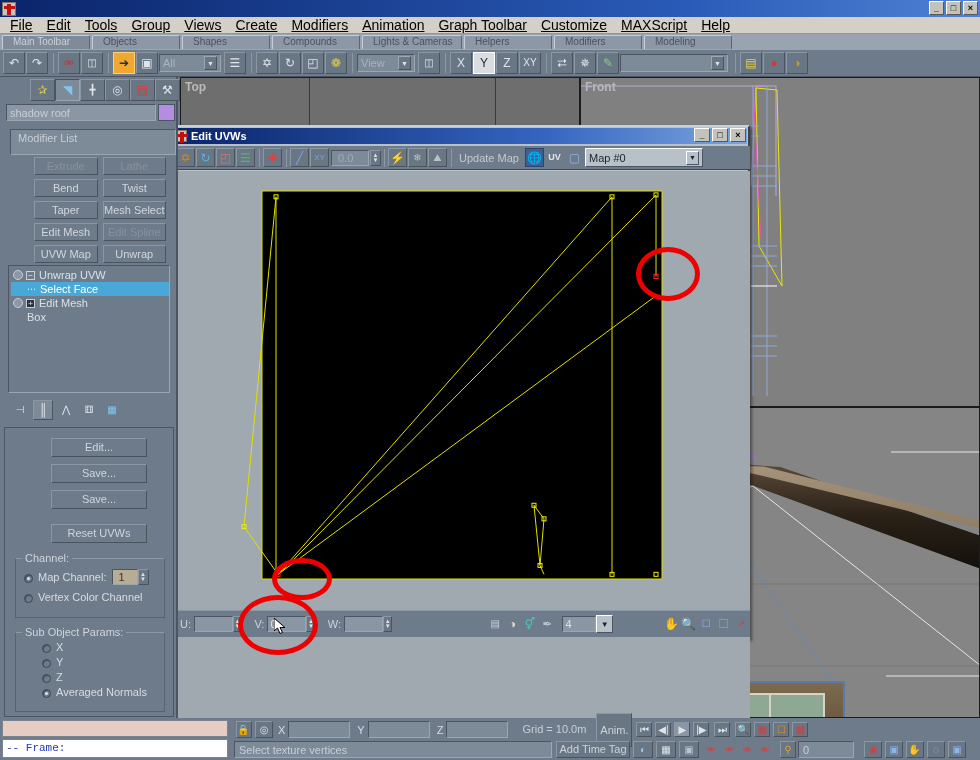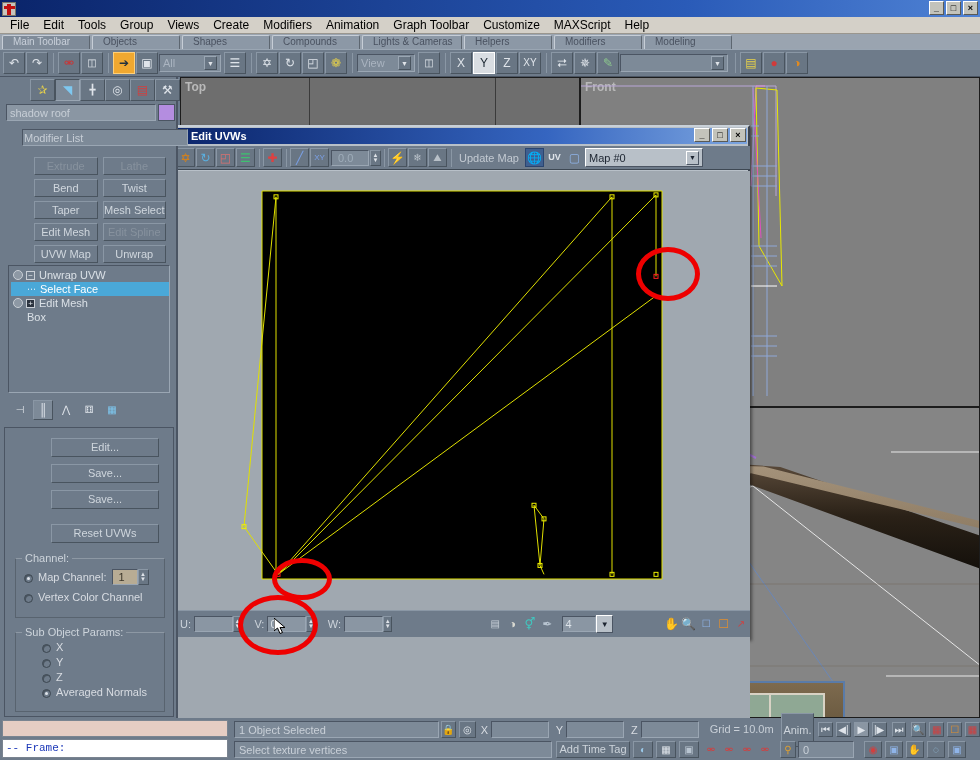--- a/index.html
+++ b/index.html
@@ -36,21 +36,21 @@
     color:#000; font-size:9px; line-height:12px; text-align:center;
     font-family:"Liberation Sans", sans-serif;
   }
 
   
   .menubar {
     position:absolute; left:0; top:17px; width:980px; height:17px;
     background:#d4d0c8; display:flex; align-items:center; padding-left:3px;
     border-bottom:1px solid #9a968e;
   }
-  .menubar .mi { color:#000; font-size:12px; padding:1px 7px; white-space:nowrap; }
+  .menubar .mi { color:#000; font-size:14px; padding:1px 7px; white-space:nowrap;text-decoration:underline; }
 
   
   .tabrow {
     position:absolute; left:0; top:34px; width:980px; height:15px;
     background:#9aa4b0; display:flex; align-items:flex-end; padding-left:2px;
   }
   .tab {
     height:14px; background:#8c98a6; color:#4a5260; font-size:10px;
     border:1px solid #c6cdd6; border-bottom:none; border-right-color:#5d6670;
     padding:0 10px; margin-right:2px; line-height:12px; white-space:nowrap;
@@ -106,23 +106,23 @@
     position:absolute; left:6px; top:27px; width:150px; height:17px;
     background:#8a96a3; border:1px solid #4b5563; border-right-color:#9aa6b3;
     border-bottom-color:#9aa6b3; color:#c7ced6; font-size:11px;
     padding:1px 3px; line-height:14px;
   }
   .colorswatch {
     position:absolute; left:158px; top:27px; width:17px; height:17px;
     background:#b48de0; border:1px solid #4b5563;
   }
   .modlist {
-    position:absolute; left:22px; top:52px; width:166px; height:17px;
+    position:absolute; left:10px; top:52px; width:166px; height:26px;
     background:#7d8a98; border:1px solid #4b5563; border-right-color:#9aa6b3;
-    border-bottom-color:#9aa6b3; color:#c7ced6; font-size:11px; padding:1px 1px;
+    border-bottom-color:#9aa6b3; color:#c7ced6; font-size:11px; padding:1px 7px;
     line-height:14px;
   }
   .modgrid {
     position:absolute; left:14px; top:80px; width:152px;
     display:grid; grid-template-columns:1fr 1fr; gap:4px 5px;padding-left:20px;
   }
   .modbtn {
     height:18px; background:#6e7b8a; border:1px solid #8a97a5;
     border-right-color:#49545f; border-bottom-color:#49545f;
     color:#d0d7de; font-size:11px; text-align:center; line-height:16px;
@@ -150,21 +150,21 @@
   }
   .stool { width:20px;height:20px; background:#697684; border:1px solid #8a97a5;
     border-right-color:#49545f; border-bottom-color:#49545f; position:relative;
     margin-right:3px; }
   .stool.flat { background:transparent;border:none; }
   .rollup {
     position:absolute; left:4px; top:350px; width:170px; height:290px;
     background:#6e7b8a; border:1px solid #4b5563;
   }
   .rbtn {
-    position:absolute; width:108px; height:19px; left:46px;
+    position:absolute; width:96px; height:19px; left:46px;
     background:#6e7b8a; border:1px solid #8a97a5;
     border-right-color:#49545f; border-bottom-color:#49545f;
     color:#cfd6dd; font-size:11px; text-align:center; line-height:17px;
   }
   .grp {
     position:absolute; border:1px solid #58636f; border-top-color:#8d98a4;
   }
   .grplbl {
     position:absolute; top:-7px; left:6px; background:#6e7b8a;
     padding:0 3px; font-size:11px; color:#cdd4db;
@@ -803,21 +803,20 @@
     </div>
   </div>
 
   <div class="statusarea">
     <div class="listener">
       <div class="pink"></div>
       <div class="white">--  Frame:</div>
     </div>
 
     <div style="position:absolute;left:234px;top:2px;width:746px;height:19px;display:flex;align-items:center;">
-      <span class="sfield" style="width:222px;height:17px">1 Object Selected</span>
       <span class="sbtn" style="width:16px;height:17px;margin-left:2px">
           <span class="g sm">🔒</span>
         </span>
       <span class="sbtn" style="width:18px;height:17px;margin-left:3px">
           <span class="g sm">◎</span>
         </span>
       <span style="margin:0 3px 0 5px;font-size:11px">X</span>
       <span class="sfield" style="width:62px;height:17px"></span>
       <span style="margin:0 3px 0 7px;font-size:11px">Y</span>
       <span class="sfield" style="width:62px;height:17px"></span>

